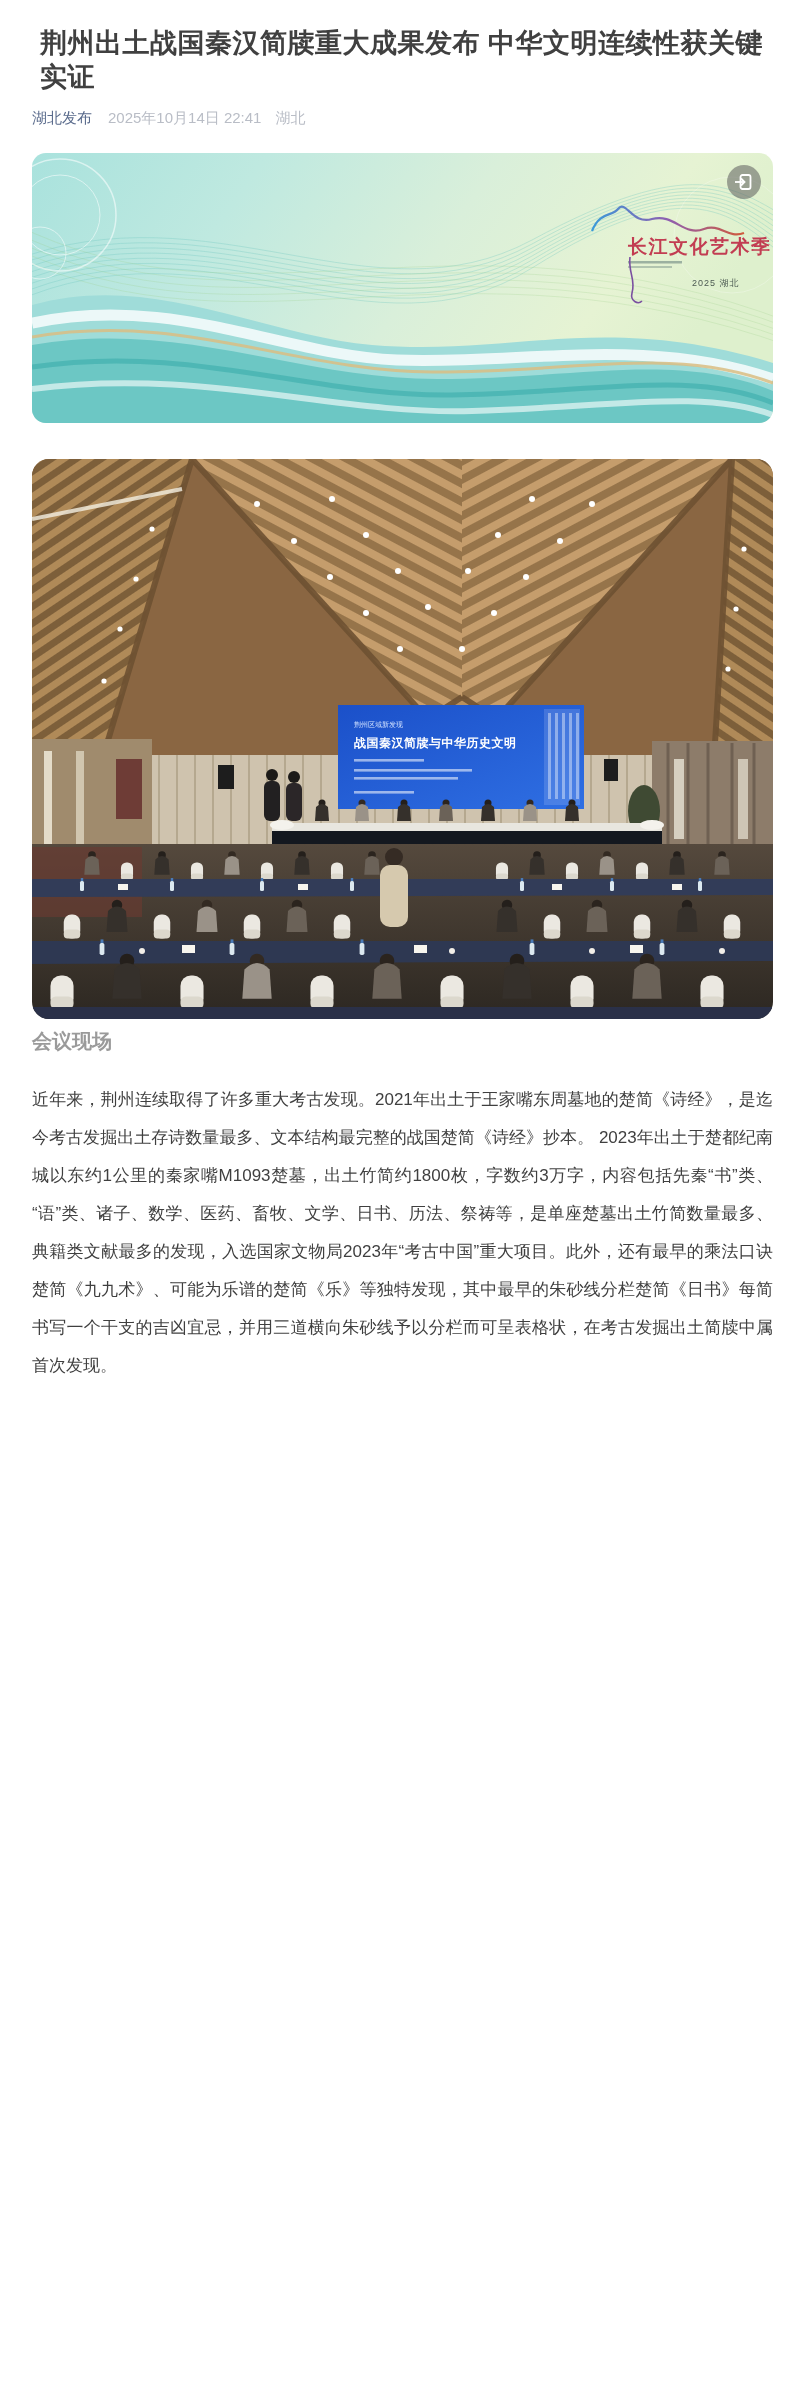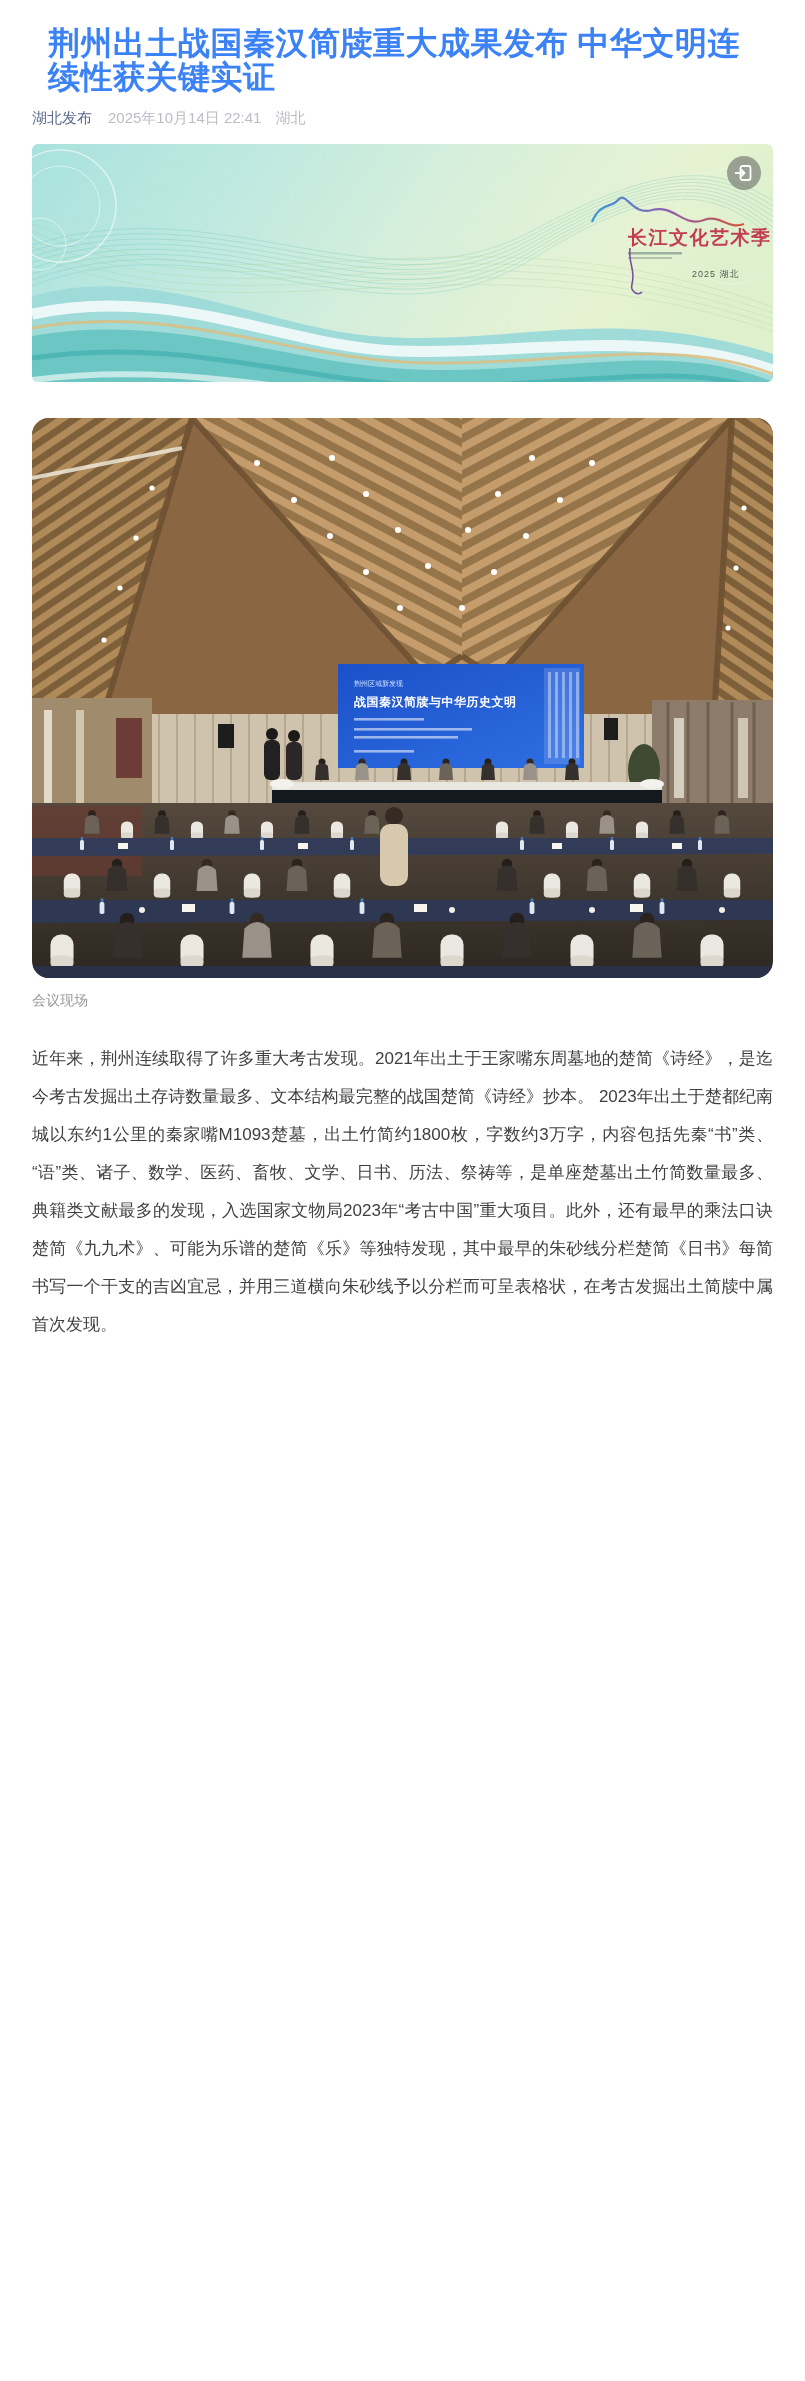--- a/index.html
+++ b/index.html
@@ -1,31 +1,31 @@
 <!DOCTYPE html>
 <html lang="zh"><head>
 <meta charset="utf-8">
 <style>
   html,body{margin:0;padding:0;background:#ffffff;}
   body{width:805px;font-family:"Liberation Sans","DejaVu Sans",sans-serif;color:#3f3f3f;}
   .page{width:805px;min-height:2381px;background:#fff;box-sizing:border-box;padding:26px 32px 30px;}
-  h1.title{font-size:32px;line-height:34px;font-weight:700;color:#3b82f6;margin:0 16px 13px;letter-spacing:.5px;}
-  .meta{font-size:15px;line-height:22px;margin:0 0 15px;}
+  h1.title{font-size:27px;line-height:34px;font-weight:700;color:#404040;margin:0 8px 13px;letter-spacing:.5px;}
+  .meta{font-size:15px;line-height:22px;margin:0 0 24px;}
   .meta .source{color:#5a6b8c;text-decoration:none;margin-right:16px;cursor:pointer;}
   .meta .time{color:#b9bdc6;margin-right:14px;}
   .meta .region{color:#b9bdc6;}
-  .banner{position:relative;width:741px;height:238px;overflow:hidden;border-radius:6px;margin:0 0 36px;cursor:pointer;text-align:center;}
+  .banner{position:relative;width:741px;height:270px;overflow:hidden;border-radius:14px;margin:0 0 36px;cursor:pointer;text-align:center;}
   .banner svg{display:block;}
   .expand-btn{position:absolute;top:12px;right:12px;width:34px;height:34px;border-radius:50%;
     background:rgba(92,92,92,.55);display:flex;align-items:center;justify-content:center;cursor:pointer;}
   p.para{font-size:17px;line-height:38px;text-align:justify;margin:0 0 30px;}
   .hl{font-style:normal;font-weight:700;}
   figure.photo-wrap{margin:0 0 30px;}
   .photo{width:741px;height:560px;overflow:hidden;cursor:pointer;border-radius:17px;}
-  figcaption.caption{font-size:14px;color:#9a9a9a;margin-top:12px;line-height:20px;}
+  figcaption.caption{font-size:20px;color:#9a9a9a;margin-top:12px;line-height:20px;font-weight:bold;}
 </style>
 </head>
 <body>
 
 <div class="page">
 
   <h1 class="title">荆州出土战国秦汉简牍重大成果发布 中华文明连续性获关键实证</h1>
 
   <div class="meta">
     <a class="source">湖北发布</a><span class="time">2025年10月14日 22:41</span><span class="region">湖北</span>

